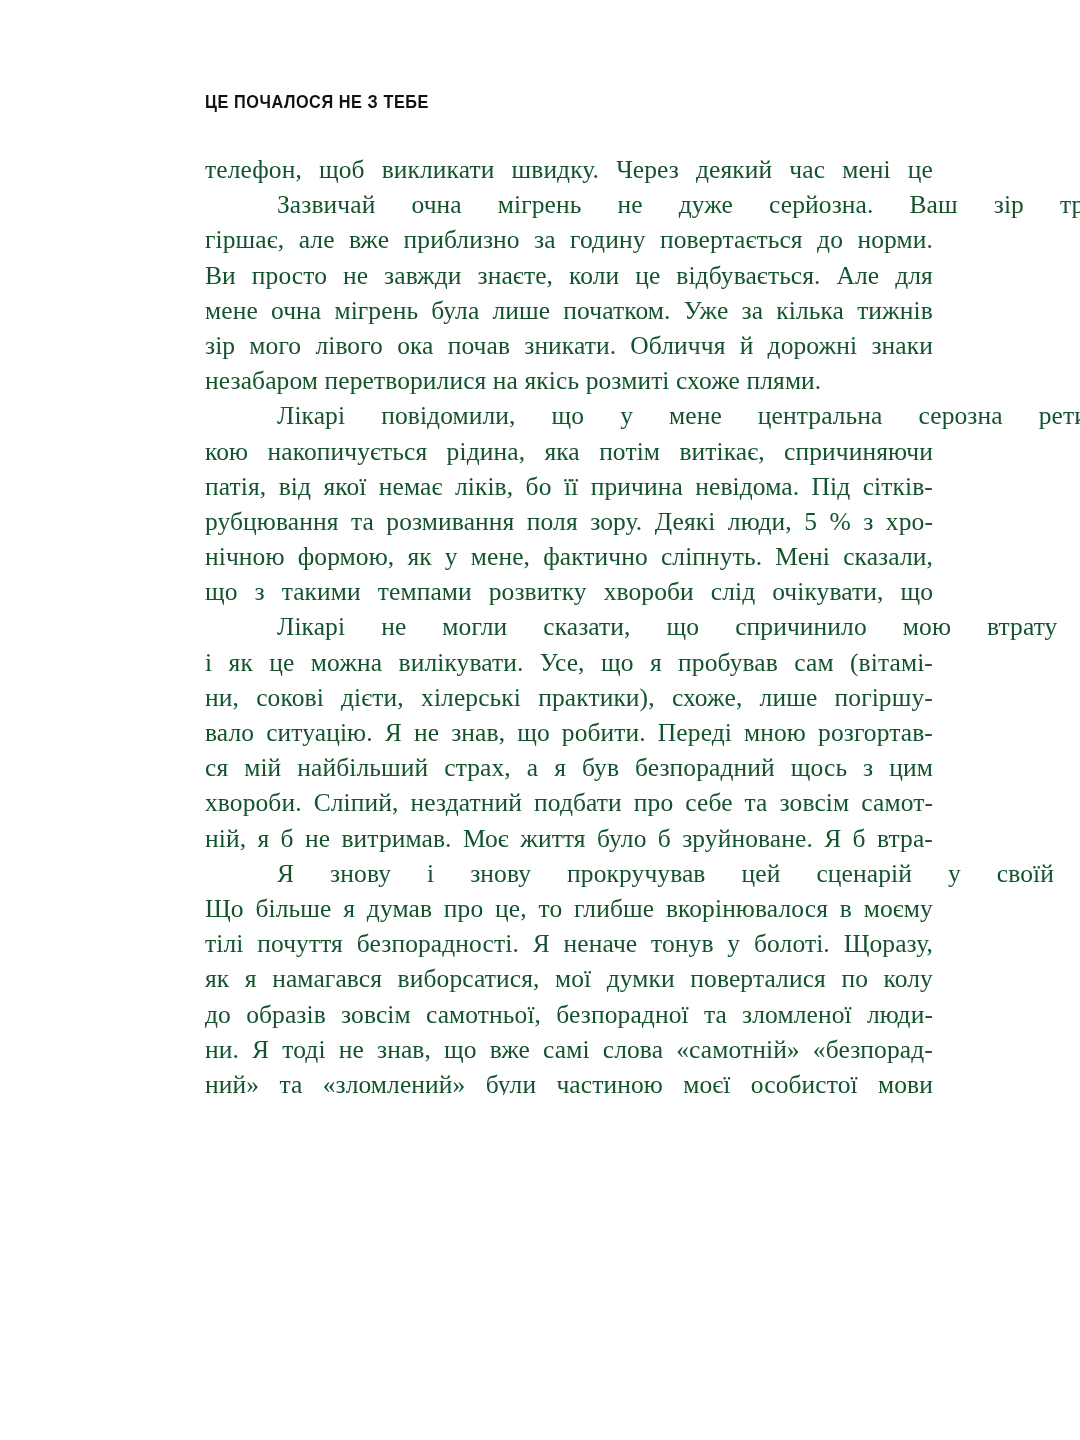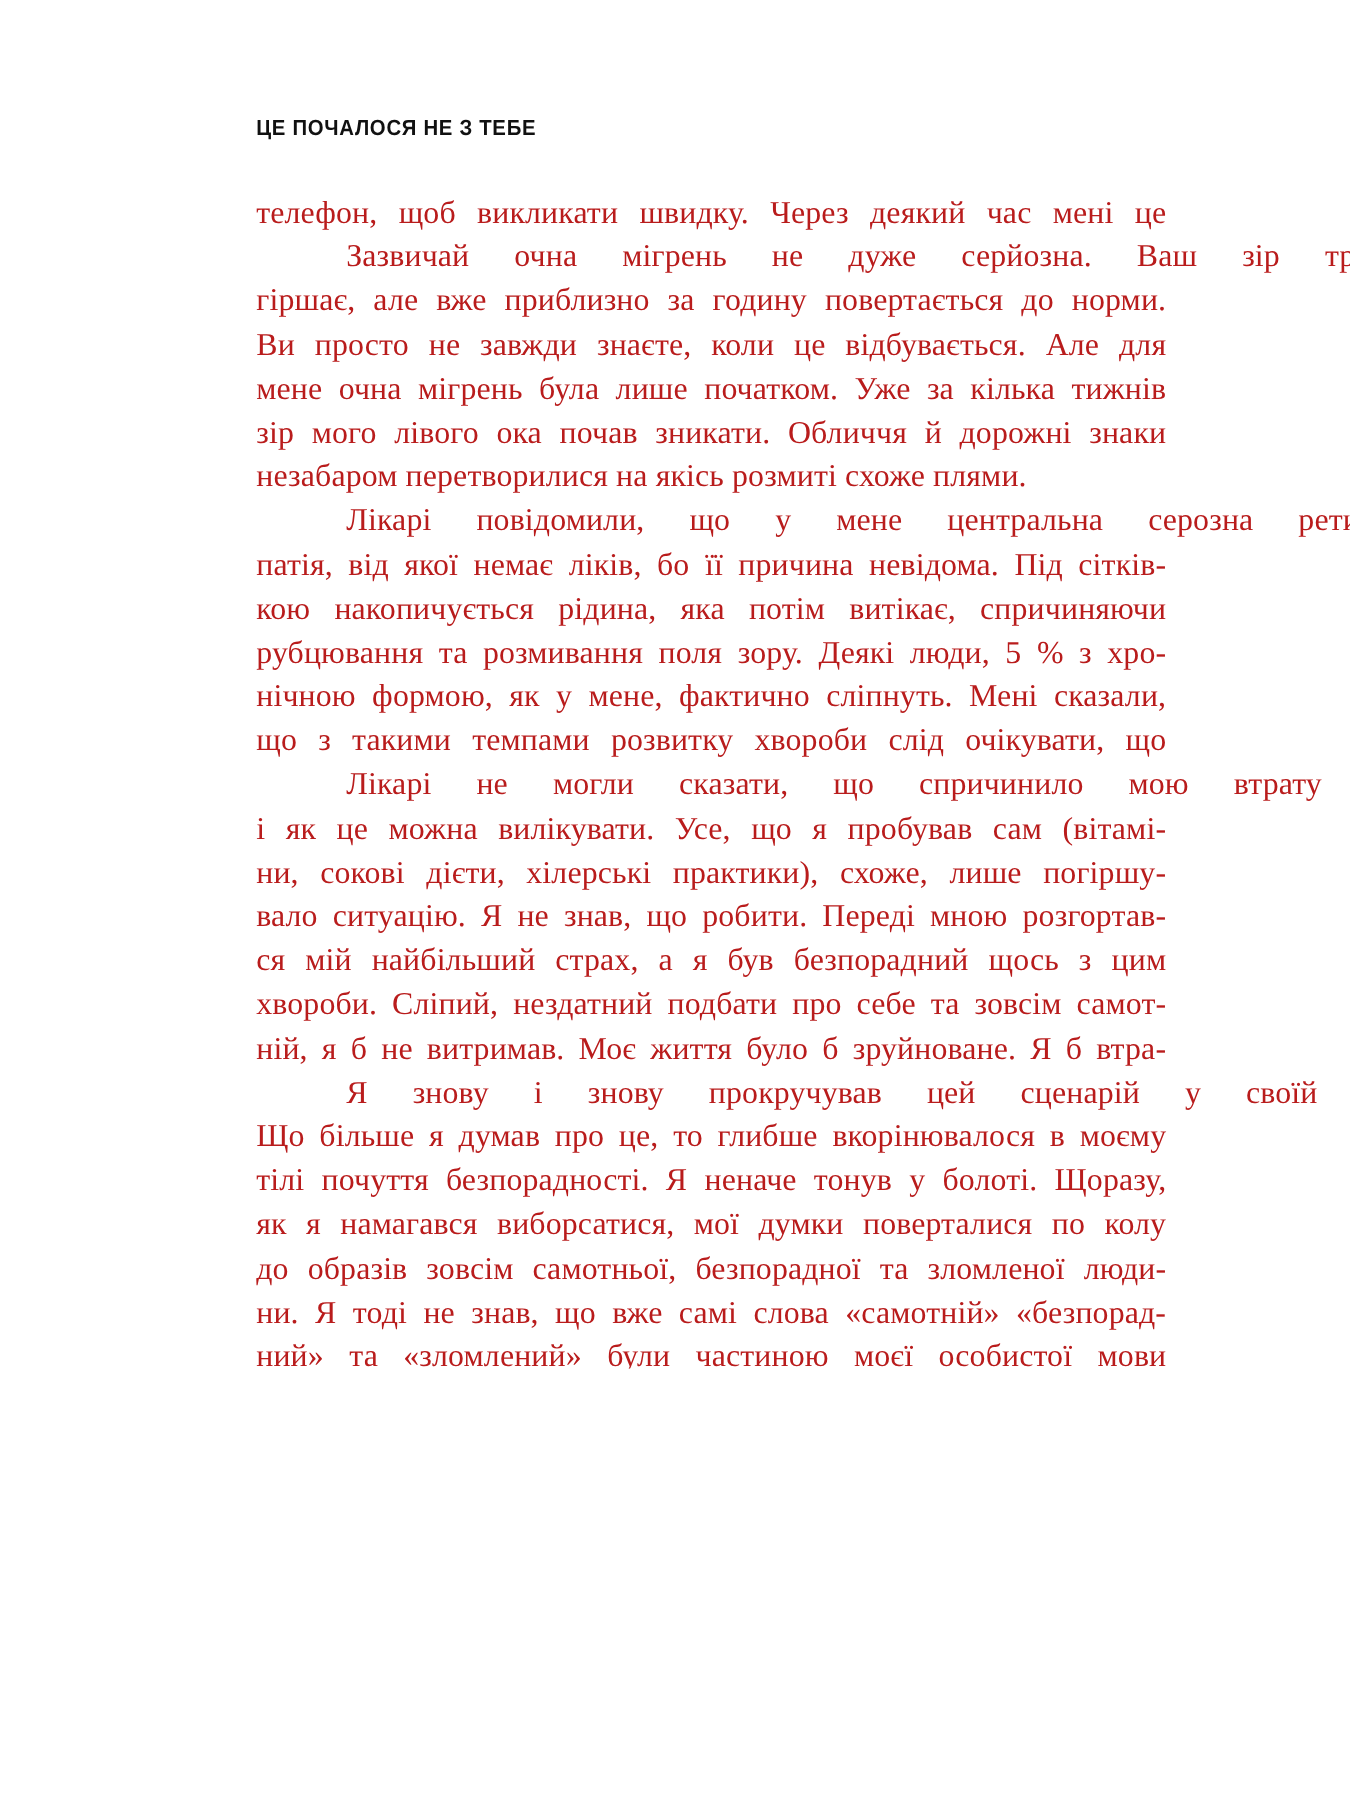--- a/index.html
+++ b/index.html
@@ -46,21 +46,21 @@
 
   .para {
     margin: 0;
   }
 
   .line {
     display: block;
     height: 35.2px;
     line-height: 35.2px;
     font-size: 25.5px;
-    color: #b91c1c;
+    color: #14532d;
     white-space: nowrap;
     letter-spacing: 0.1px;
   }
 
   
   .line.justify {
     display: flex;
     justify-content: space-between;
     width: 728px;
     white-space: normal;
@@ -176,42 +176,42 @@
       <p class="para">
         <span class="line justify indent">
           <span class="w">Лікарі</span>
           <span class="w">повідомили,</span>
           <span class="w">що</span>
           <span class="w">у</span>
           <span class="w">мене</span>
           <span class="w">центральна</span>
           <span class="w">серозна</span>
           <span class="w">ретино-</span>
+        </span>
+        <span class="line justify">
+          <span class="w">кою</span>
+          <span class="w">накопичується</span>
+          <span class="w">рідина,</span>
+          <span class="w">яка</span>
+          <span class="w">потім</span>
+          <span class="w">витікає,</span>
+          <span class="w">спричиняючи</span>
         </span>
         <span class="line justify">
           <span class="w">патія,</span>
           <span class="w">від</span>
           <span class="w">якої</span>
           <span class="w">немає</span>
           <span class="w">ліків,</span>
           <span class="w">бо</span>
           <span class="w">її</span>
           <span class="w">причина</span>
           <span class="w">невідома.</span>
           <span class="w">Під</span>
           <span class="w">сітків-</span>
-        </span>
-        <span class="line justify">
-          <span class="w">кою</span>
-          <span class="w">накопичується</span>
-          <span class="w">рідина,</span>
-          <span class="w">яка</span>
-          <span class="w">потім</span>
-          <span class="w">витікає,</span>
-          <span class="w">спричиняючи</span>
         </span>
         <span class="line justify">
           <span class="w">рубцювання</span>
           <span class="w">та</span>
           <span class="w">розмивання</span>
           <span class="w">поля</span>
           <span class="w">зору.</span>
           <span class="w">Деякі</span>
           <span class="w">люди,</span>
           <span class="w">5</span>

